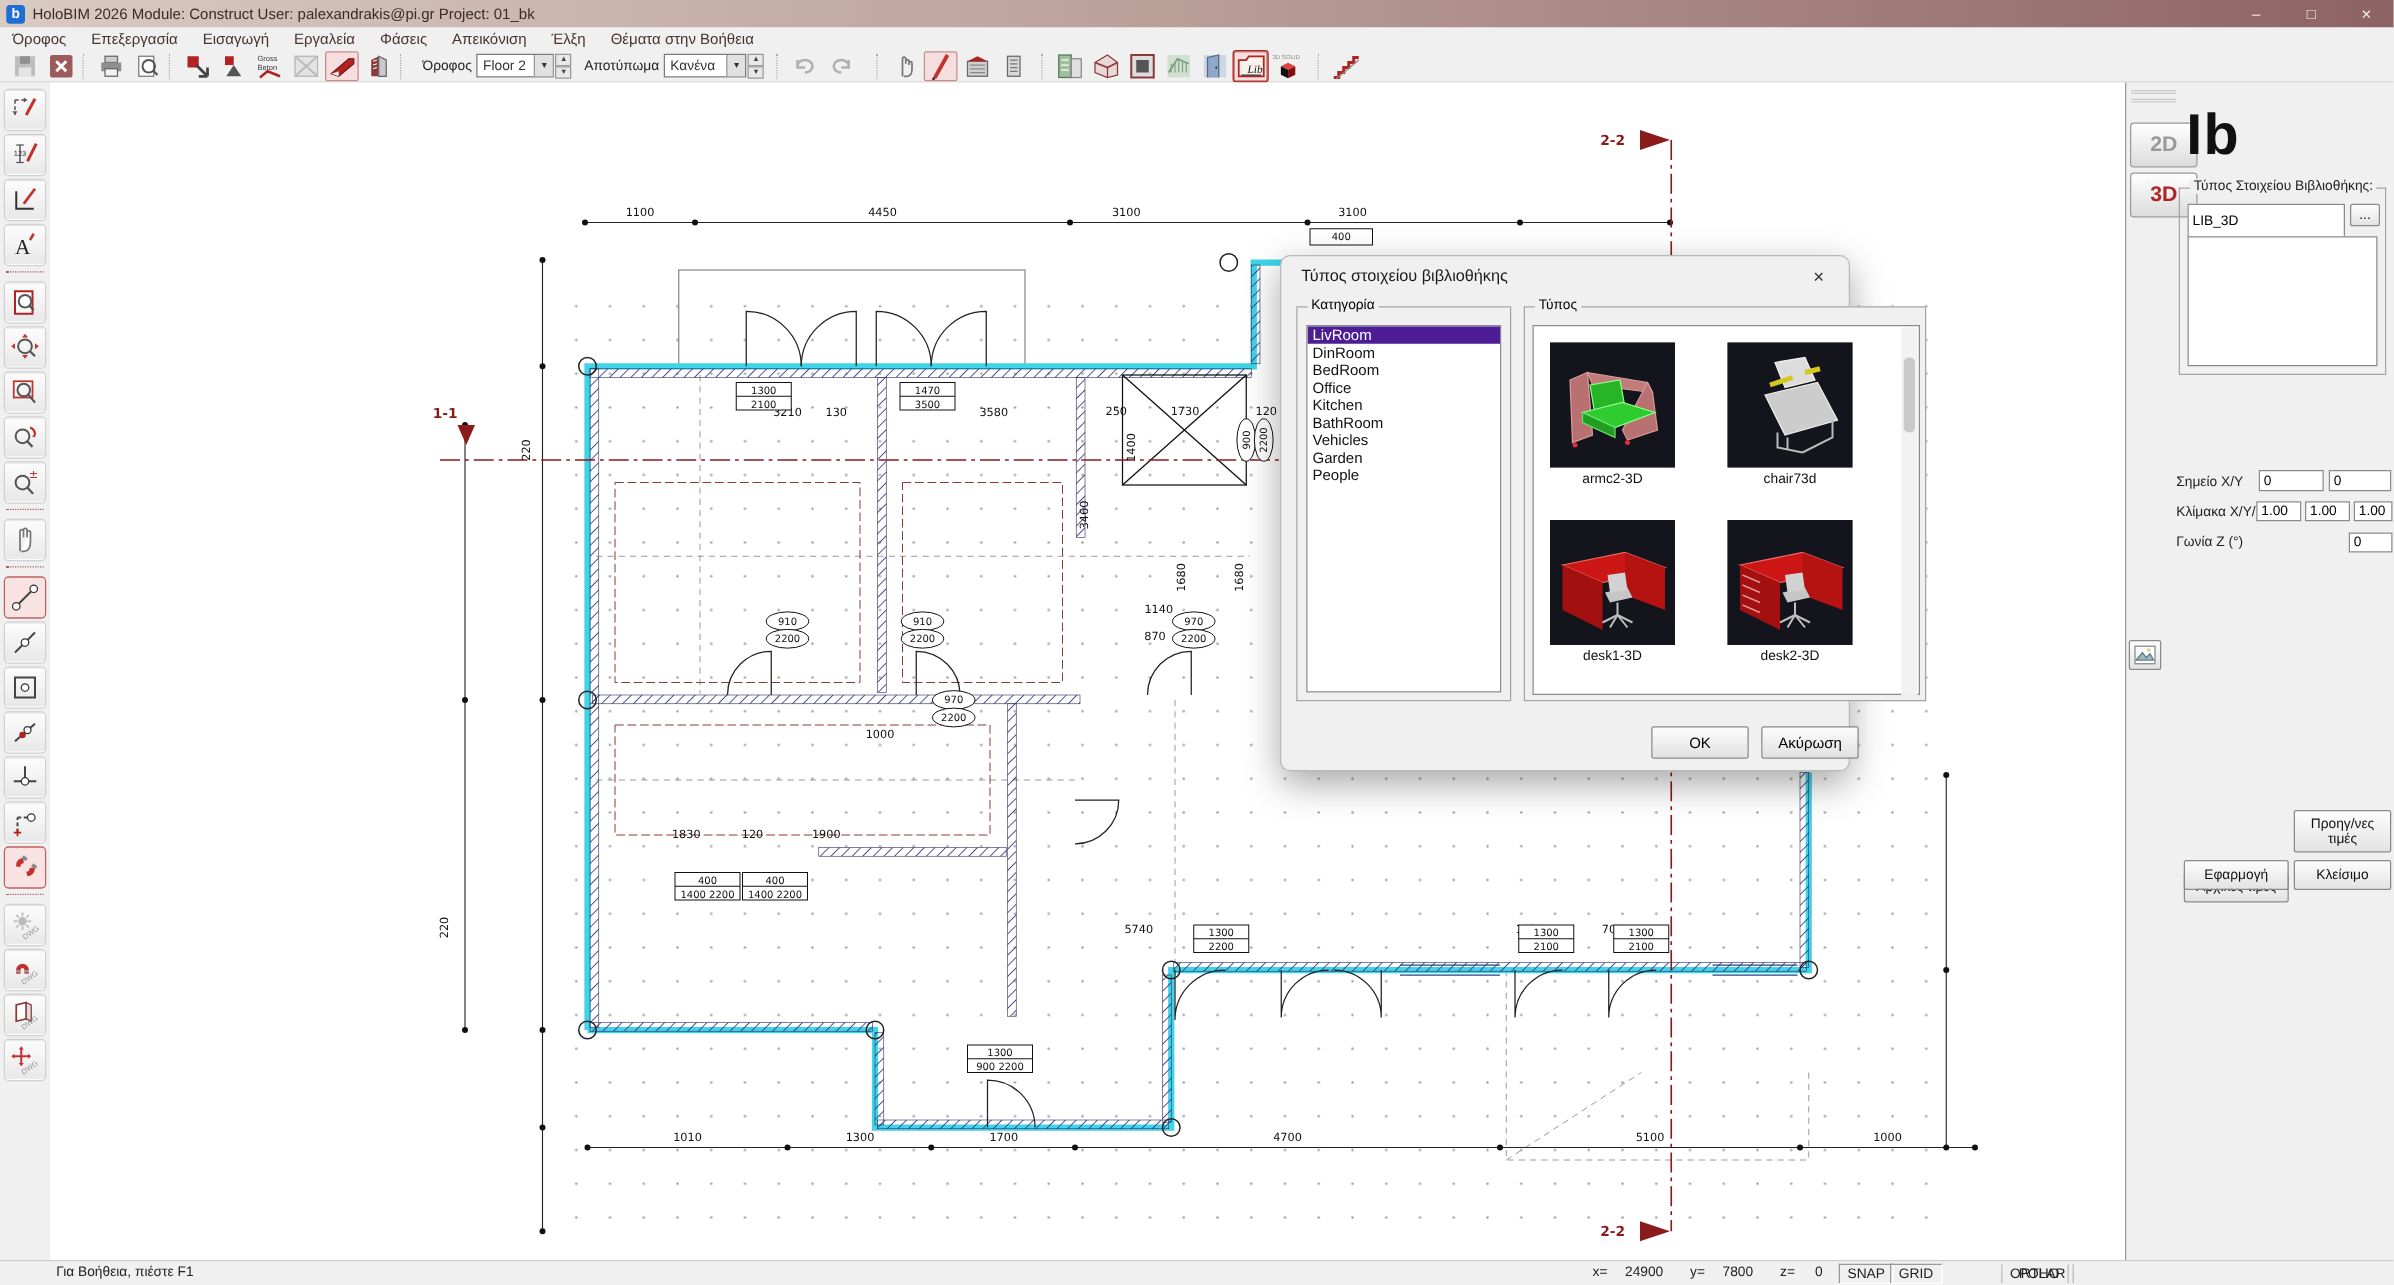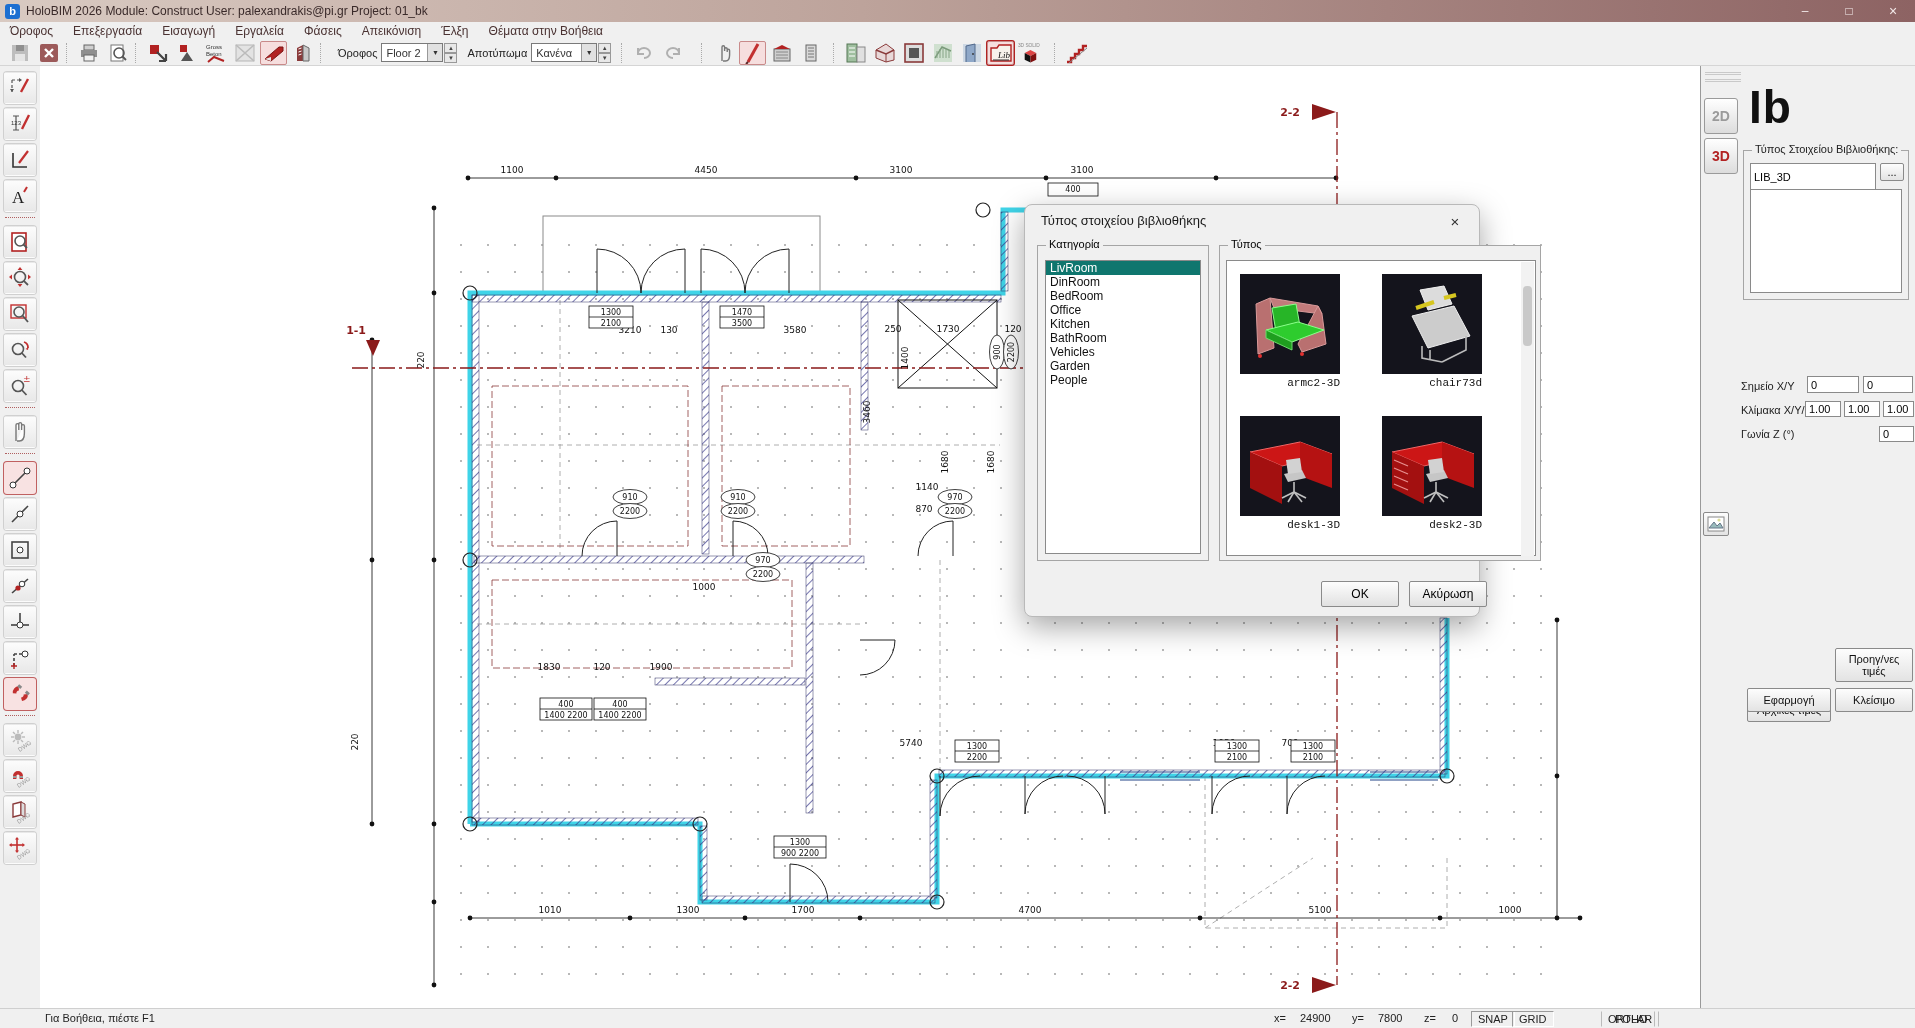--- a/index.html
+++ b/index.html
@@ -51,22 +51,22 @@
   .canvas svg { display:block; }
   text.dim { font-family:"DejaVu Sans",sans-serif; font-size:9px; fill:#111; }
   text.sec { font-family:"DejaVu Sans",sans-serif; font-size:11px; font-weight:bold; fill:#8b1a1a; }
   text.tagt { font-family:"DejaVu Sans",sans-serif; font-size:8px; fill:#111; text-anchor:middle; }
 
   
   .rightpanel { position:absolute; left:1700px; top:66px; width:215px; height:942px; background:#f0f0f0;
     border-left:1px solid #9a9a9a; font-size:11px; color:#222; }
   .grip { position:absolute; left:4px; top:6px; width:36px; height:10px;
     border-top:3px double #c9c9c9; border-bottom:3px double #c9c9c9; }
-  .viewbtn { position:absolute; width:34px; height:36px; border:1px solid #9a9a9a; border-radius:3px;
-    background:linear-gradient(#ffffff,#dcdcdc); font-size:14px; font-weight:bold;
+  .viewbtn { position:absolute; width:54px; height:36px; border:1px solid #9a9a9a; border-radius:3px;
+    background:linear-gradient(#ffffff,#dcdcdc); font-size:17px; font-weight:bold;
     display:flex; align-items:center; justify-content:center; }
   .logo { position:absolute; left:48px; top:14px; font-size:46px; font-weight:bold; color:#111; letter-spacing:1px; }
   .group { position:absolute; border:1px solid #a5a5a5; }
   .group .legend { position:absolute; top:-8px; left:8px; background:#f0f0f0; padding:0 3px; font-size:11px; color:#222; white-space:nowrap; }
   .field { border:1px solid #8a8a8a; background:#fff; font-size:11px; padding:1px 3px; font-family:"Liberation Sans",sans-serif; }
   .btn { border:1px solid #8a8a8a; background:linear-gradient(#fdfdfd,#e3e3e3); font-size:11px; color:#111;
     display:flex; align-items:center; justify-content:center; text-align:center; border-radius:2px; }
   .rlabel { position:absolute; font-size:11px; color:#222; }
 
   
@@ -78,25 +78,25 @@
   .dialog { position:absolute; left:1024px; top:204px; width:456px; height:413px; background:#f0f0f0;
     border:1px solid #b9b9b9; border-radius:8px; box-shadow:0 10px 30px rgba(0,0,0,.35); z-index:50; }
   .dlg-title { position:absolute; left:16px; top:8px; font-size:13px; color:#1a1a1a; }
   .dlg-close { position:absolute; right:10px; top:4px; width:28px; height:24px; display:flex; align-items:center; justify-content:center;
     font-size:15px; color:#333; }
   .dlg-group { position:absolute; border:1px solid #a5a5a5; background:#f0f0f0; }
   .dlg-group .legend { position:absolute; top:-8px; left:8px; background:#f0f0f0; padding:0 3px; font-size:11px; }
   .cat-list { position:absolute; left:7px; top:14px; width:156px; height:294px; background:#fff;
     border:1px solid #8a8a8a; font-size:12px; overflow:hidden; }
   .cat-item { height:14px; line-height:14px; padding-left:4px; color:#111; }
-  .cat-item.sel { background:#0f766e; color:#fff; }
+  .cat-item.sel { background:#4c1d95; color:#fff; }
   .type-area { position:absolute; left:6px; top:14px; width:310px; height:296px; background:#fff; border:1px solid #8a8a8a; }
   .thumb { position:absolute; width:100px; height:100px; background:#14141c; }
   .thumb svg { display:block; width:100px; height:100px; }
-  .thumb-label { position:absolute; width:100px; text-align:right; font-size:11px; color:#111;font-family:Liberation Mono, monospace; }
+  .thumb-label { position:absolute; width:100px; text-align:center; font-size:11px; color:#111; }
   .vscroll { position:absolute; right:1px; top:1px; width:13px; height:294px; background:#f2f2f2; }
   .vthumb { position:absolute; left:2px; top:24px; width:9px; height:60px; background:#c9c9c9; border-radius:4px; }
   .dlg-btn { position:absolute; width:78px; height:26px; border:1px solid #8a8a8a; border-radius:2px;
     background:linear-gradient(#fdfdfd,#e1e1e1); font-size:12px; display:flex; align-items:center; justify-content:center; }
 </style>
 </head>
 <body>
 
 <div class="app">
 

